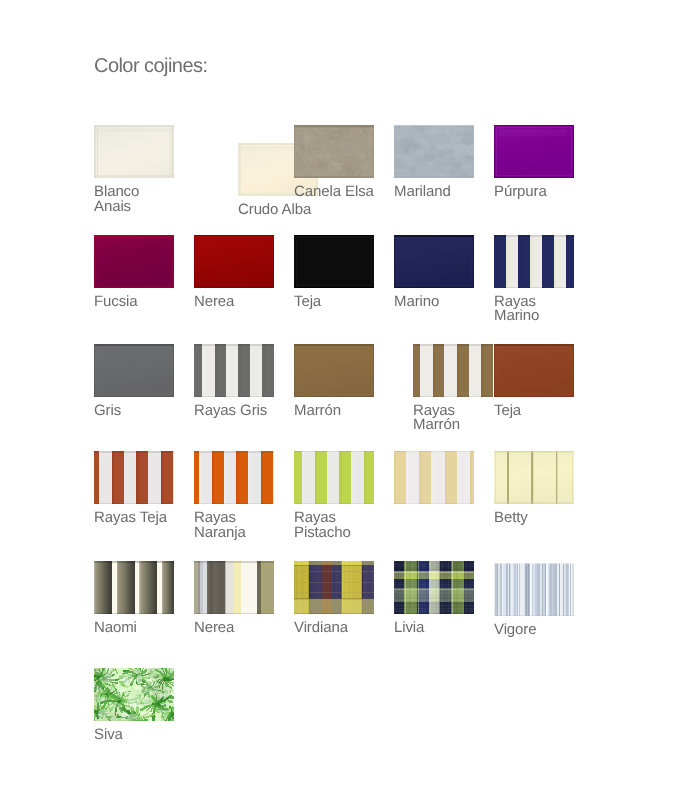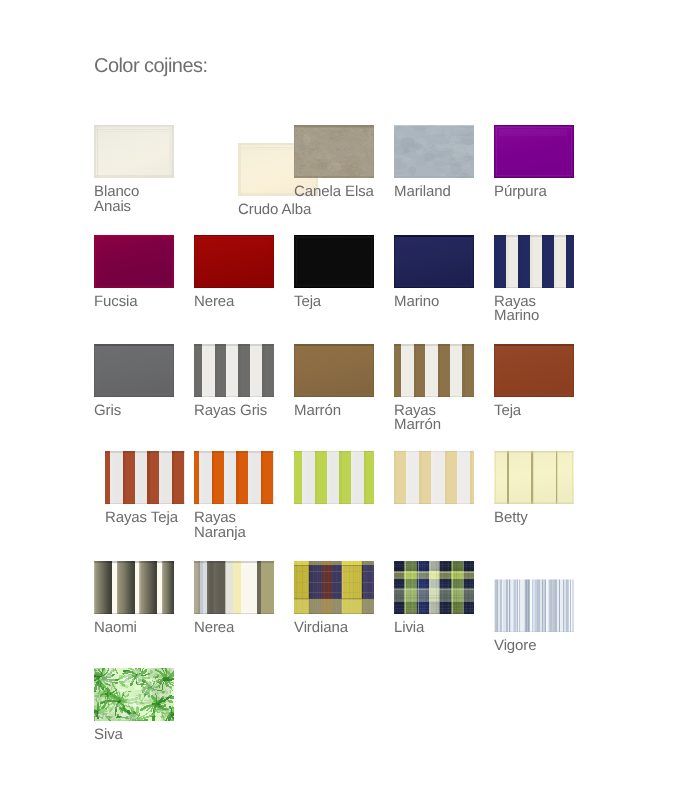--- a/index.html
+++ b/index.html
@@ -1734,21 +1734,21 @@
             <rect x="74.4" y="8.9" width="2.6" height="1.1" fill="#9d7e4d" opacity="0.05"></rect>
             <rect x="31.1" y="47.9" width="1.2" height="1.2" fill="#9d7e4d" opacity="0.08"></rect>
             <rect x="76.6" y="25.6" width="1.3" height="0.7" fill="#9d7e4d" opacity="0.09"></rect>
             <rect x="75.9" y="0.4" width="1.6" height="1.3" fill="#9d7e4d" opacity="0.07"></rect>
             <rect x="45.8" y="46.6" width="2.3" height="0.9" fill="#9d7e4d" opacity="0.07"></rect>
             <rect x="10.0" y="46.2" width="1.3" height="1.2" fill="#9d7e4d" opacity="0.05"></rect>
           </svg>
         </div>
         <div class="label">Marrón</div>
       </div>
-      <div class="cell" style="left: 394px; top: 343.5px;">
+      <div class="cell" style="left: 413px; top: 343.5px;">
         <div class="swatch">
           <svg viewBox="0 0 80 53" preserveAspectRatio="none" shape-rendering="crispEdges">
             <rect x="0.00" y="0" width="7.20" height="53" fill="#8b7249"></rect>
             <rect x="7.20" y="0" width="12.50" height="53" fill="#eeece6"></rect>
             <rect x="19.70" y="0" width="11.70" height="53" fill="#8b7249"></rect>
             <rect x="31.40" y="0" width="12.50" height="53" fill="#eeece6"></rect>
             <rect x="43.90" y="0" width="11.70" height="53" fill="#8b7249"></rect>
             <rect x="55.60" y="0" width="12.50" height="53" fill="#eeece6"></rect>
             <rect x="68.10" y="0" width="11.70" height="53" fill="#8b7249"></rect>
             <rect x="79.80" y="0" width="0.20" height="53" fill="#eeece6"></rect>
@@ -1842,21 +1842,21 @@
             <rect x="25.8" y="29.0" width="2.2" height="1.3" fill="#a2523a" opacity="0.04"></rect>
             <rect x="64.2" y="19.5" width="1.5" height="1.4" fill="#a2523a" opacity="0.06"></rect>
             <rect x="7.0" y="5.6" width="1.8" height="0.7" fill="#a2523a" opacity="0.11"></rect>
             <rect x="62.5" y="33.7" width="2.7" height="1.2" fill="#a2523a" opacity="0.08"></rect>
             <rect x="12.0" y="49.2" width="1.8" height="1.1" fill="#a2523a" opacity="0.05"></rect>
             <rect x="22.1" y="26.3" width="1.3" height="1.3" fill="#a2523a" opacity="0.08"></rect>
           </svg>
         </div>
         <div class="label">Teja</div>
       </div>
-      <div class="cell" style="left: 94px; top: 451px; margin-left: 11px;">
+      <div class="cell" style="left: 94px; top: 451px;">
         <div class="swatch">
           <svg viewBox="0 0 80 53" preserveAspectRatio="none" shape-rendering="crispEdges">
             <rect x="0.00" y="0" width="5.10" height="53" fill="#a84c2c"></rect>
             <rect x="5.10" y="0" width="12.60" height="53" fill="#e9e7e5"></rect>
             <rect x="17.70" y="0" width="11.90" height="53" fill="#a84c2c"></rect>
             <rect x="29.60" y="0" width="12.60" height="53" fill="#e9e7e5"></rect>
             <rect x="42.20" y="0" width="11.90" height="53" fill="#a84c2c"></rect>
             <rect x="54.10" y="0" width="12.60" height="53" fill="#e9e7e5"></rect>
             <rect x="66.70" y="0" width="11.90" height="53" fill="#a84c2c"></rect>
             <rect x="78.60" y="0" width="1.40" height="53" fill="#e9e7e5"></rect>
@@ -1937,20 +1937,21 @@
               <rect x="47.60" y="0" width="9.50" height="53" fill="rgba(0,0,0,0)"></rect>
               <rect x="57.10" y="0" width="2.40" height="53" fill="#f3f4f2"></rect>
               <rect x="59.50" y="0" width="10.20" height="53" fill="rgba(0,0,0,0)"></rect>
               <rect x="69.70" y="0" width="2.40" height="53" fill="#a9c13d"></rect>
               <rect x="72.10" y="0" width="7.90" height="53" fill="rgba(0,0,0,0)"></rect>
             </g>
             <rect x="0" y="0" width="80" height="1.4" fill="#000" opacity="0.07"></rect>
             <rect x="0" y="52" width="80" height="1.0" fill="#000" opacity="0.06"></rect>
           </svg>
         </div>
+        <div class="label">Rayas Pistacho</div>
       </div>
       <div class="cell" style="left: 394px; top: 451px;">
         <div class="swatch">
           <svg viewBox="0 0 80 53" preserveAspectRatio="none" shape-rendering="crispEdges">
             <rect x="0.00" y="0" width="12.10" height="53" fill="#e5d49e"></rect>
             <rect x="12.10" y="0" width="13.20" height="53" fill="#edeceb"></rect>
             <rect x="25.30" y="0" width="12.10" height="53" fill="#e5d49e"></rect>
             <rect x="37.40" y="0" width="13.20" height="53" fill="#edeceb"></rect>
             <rect x="50.60" y="0" width="12.10" height="53" fill="#e5d49e"></rect>
             <rect x="62.70" y="0" width="13.20" height="53" fill="#edeceb"></rect>
@@ -2250,21 +2251,21 @@
             <rect x="0" y="39.00" width="80" height="1.1" fill="#ffffff" opacity="0.027"></rect>
             <rect x="0" y="41.60" width="80" height="1.1" fill="#000000" opacity="0.036"></rect>
             <rect x="0" y="44.20" width="80" height="1.1" fill="#ffffff" opacity="0.052"></rect>
             <rect x="0" y="46.80" width="80" height="1.1" fill="#ffffff" opacity="0.063"></rect>
             <rect x="0" y="49.40" width="80" height="1.1" fill="#ffffff" opacity="0.049"></rect>
             <rect x="0" y="52.00" width="80" height="1.1" fill="#000000" opacity="0.063"></rect>
           </svg>
         </div>
         <div class="label">Livia</div>
       </div>
-      <div class="cell" style="left: 494px; top: 579px;">
+      <div class="cell" style="left: 494px; top: 563px;">
         <div class="swatch">
           <svg viewBox="0 0 80 53" preserveAspectRatio="none" shape-rendering="crispEdges">
             <rect width="80" height="53" fill="#e4e9ee"></rect>
             <rect x="0.00" y="0" width="1.41" height="53" fill="#e8edf2"></rect>
             <rect x="1.41" y="0" width="2.61" height="53" fill="#bcc5d1"></rect>
             <rect x="4.02" y="0" width="1.10" height="53" fill="#e1e6eb"></rect>
             <rect x="5.12" y="0" width="3.10" height="53" fill="#e1e6eb"></rect>
             <rect x="8.21" y="0" width="0.95" height="53" fill="#f0f5fa"></rect>
             <rect x="9.16" y="0" width="3.16" height="53" fill="#dae3ef"></rect>
             <rect x="12.32" y="0" width="2.09" height="53" fill="#edf2f7"></rect>

